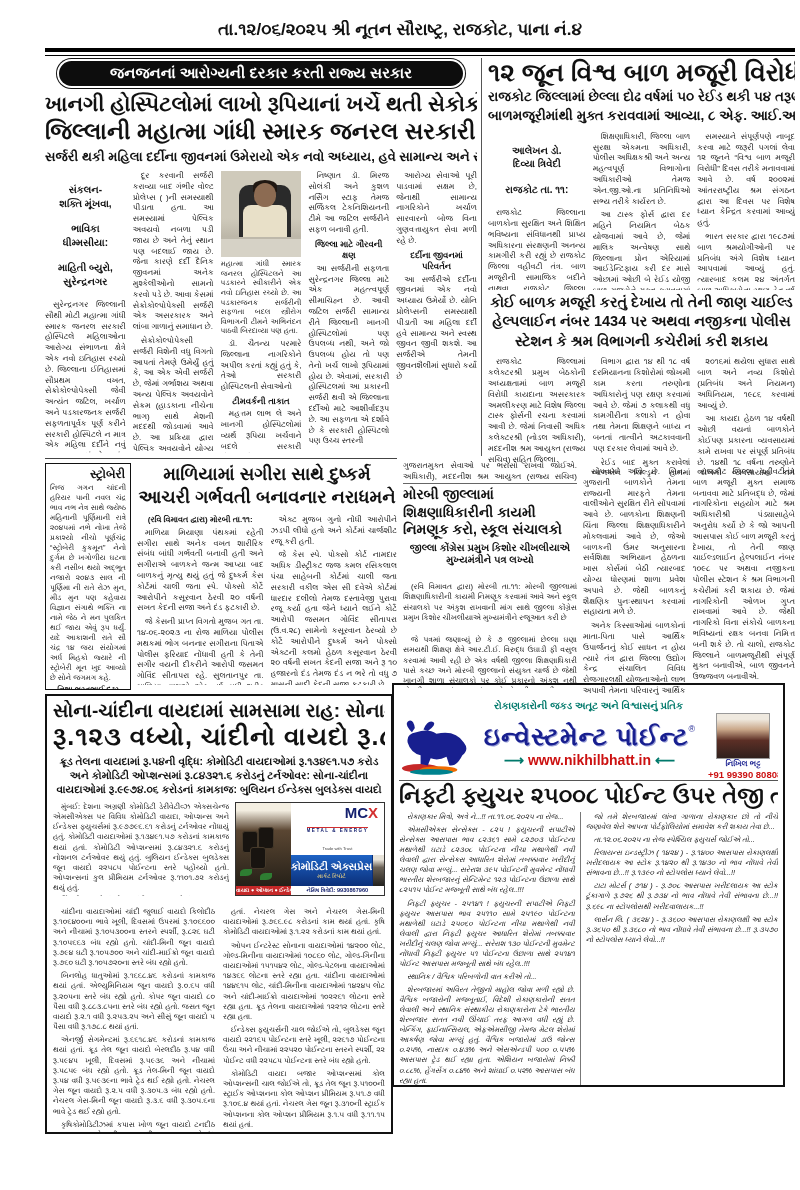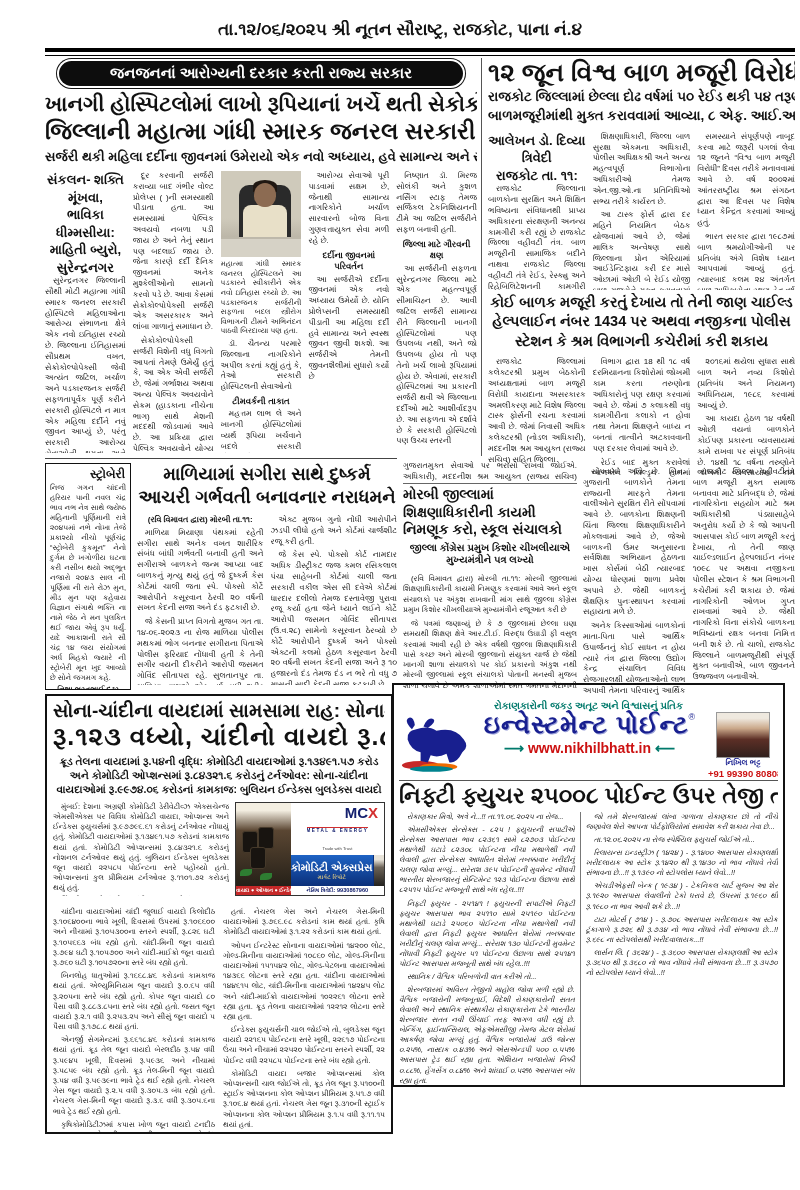--- a/index.html
+++ b/index.html
@@ -19,21 +19,21 @@
   .a1{top:58px;left:45px;width:432px;height:398px;}
   .a1-banner{margin:3px 14px 5px 14px;background:#0d0d0d;color:#fff;border-radius:14px;
              padding:3px 0 4px 0;text-align:center;font-weight:bold;font-size:15px;
              box-shadow:0 0 0 2px #fff,0 0 0 3px #111;}
   .a1-h1{font-size:21px;font-weight:800;line-height:1.25;}
   .a1-h2{font-size:23px;font-weight:800;line-height:1.25;}
   .a1-sub{font-size:13px;font-weight:bold;margin-top:3px;}
   .cols{display:flex;gap:7px;margin-top:6px;}
   .cols .col{flex:1;font-size:8px;line-height:1.35;overflow:hidden;}
   .a1 .cols{height:282px;}
-  .byline p{margin:0;text-align:center;font-weight:bold;font-size:13px;}
+  .byline p{margin:12px;text-align:center;font-weight:bold;font-size:10px;}
   .plist p{margin:0 0 3px 0;text-indent:8px;}
   .chead{margin:2px 0;text-align:center;font-weight:bold;font-size:8.5px;}
   .photo1{height:86px;background:linear-gradient(#cfcabb 55%,#a8a294);position:relative;overflow:hidden;margin-bottom:2px;}
   .ph-chair{position:absolute;left:18px;top:14px;width:52px;height:60px;background:#2a2a2a;border-radius:10px 10px 0 0;}
   .ph-head{position:absolute;left:33px;top:12px;width:22px;height:24px;background:#8c6b52;border-radius:50% 50% 45% 45%;}
   .ph-hair{position:absolute;left:32px;top:9px;width:24px;height:12px;background:#201812;border-radius:50% 50% 0 0;}
   .ph-body{position:absolute;left:22px;top:34px;width:44px;height:36px;background:#e8e0c8;border-radius:8px 8px 0 0;}
   .ph-desk{position:absolute;left:0;bottom:0;width:100%;height:18px;background:#d6d2c6;border-top:2px solid #bdb8aa;}
   .caption{font-size:7.4px;line-height:1.3;margin-bottom:3px;}
 
@@ -60,21 +60,21 @@
   .mal-h{font-size:18px;font-weight:800;line-height:1.3;}
   .mal .cols{height:170px;}
   .dateline2{text-align:center;font-weight:bold;font-size:8px;margin:0 0 2px 0;}
 
   
   .mor{top:461px;left:403px;width:174px;height:229px;}
   .mor-frag{font-size:8px;line-height:1.35;height:22px;overflow:hidden;border-bottom:1px solid #666;margin-bottom:2px;}
   .mor-h{font-size:14px;font-weight:800;line-height:1.25;}
   .mor-sub{font-size:10px;font-weight:bold;margin:2px 0;}
   .mor-body{font-size:7.6px;line-height:1.35;height:118px;overflow:hidden;}
-  .mor-body p{margin:4px 0 2px 0;text-indent:8px;}
+  .mor-body p{margin:12px 0 2px 0;text-indent:8px;}
 
   
   .a2c{top:461px;left:583px;width:212px;height:229px;}
   .a2c .cols{height:229px;}
 
   
   .sona{top:694px;left:45px;width:348px;height:440px;border:2px solid #111;box-sizing:border-box;padding:4px 6px;}
   .sona-h1{font-size:19px;font-weight:800;}
   .sona-h2{font-size:25px;font-weight:800;letter-spacing:1px;}
   .sona-sub{font-size:10.5px;font-weight:bold;line-height:1.35;margin-top:2px;}
@@ -86,32 +86,32 @@
   .barrel{position:absolute;width:14px;height:20px;background:#181410;border-radius:3px;border:1px solid #45392a;}
   .leaf{position:absolute;width:12px;height:7px;background:#2e7d32;border-radius:50% 0 50% 0;}
   .mcx-strip{position:absolute;left:0;bottom:0;width:100%;background:#c62828;color:#fff;font-size:5.4px;font-weight:bold;text-align:center;padding:1px 0;}
   .mcx-right{width:63%;display:flex;flex-direction:column;}
   .mcx-logo{text-align:center;line-height:1;padding-top:2px;}
   .mcx-mc{font-size:15px;font-weight:800;color:#14206e;padding-left:48px;}
   .mcx-x{font-size:15px;font-weight:800;color:#d32f2f;}
   .mcx-metal{font-size:4.6px;letter-spacing:1.5px;color:#14206e;font-weight:bold;border-top:1px solid #d32f2f;display:inline-block;padding-top:1px;}
   .mcx-trade{font-size:4.2px;color:#444;}
   .mcx-band{flex:1;background:linear-gradient(#1e63c4,#0b2f7a);margin-top:2px;display:flex;align-items:center;}
-  .mcx-band-txt{flex:1;text-align:center;color:#fff;}
+  .mcx-band-txt{flex:1;text-align:center;color:#fff;font-family:Liberation Serif, serif;}
   .mcx-title{font-size:10.5px;font-weight:800;}
   .mcx-subtitle{font-size:6px;color:#ffe082;}
   .mcx-man{width:22px;height:100%;background:linear-gradient(#e8e4da 15%,#6b6257 40%,#23211e);border-left:1px solid #0b2f7a;}
   .mcx-contact{font-size:5.6px;color:#14206e;text-align:center;padding:1px 0;font-weight:bold;}
   .sona-cols{display:flex;gap:8px;margin-top:11px;height:238px;}
   .sona-cols .col{flex:1;font-size:7.5px;line-height:1.36;overflow:hidden;}
 
   
   .inv{top:683px;left:392px;width:393px;height:404px;border:2px solid #111;box-sizing:border-box;padding:15px 5px;}
   .inv-tag{font-size:10px;font-weight:bold;color:#00796b;text-align:center;}
-  .inv-row{display:flex;height:68px;}
+  .inv-row{display:flex;align-items:center;height:68px;}
   .inv-bull{width:72px;height:62px;flex:0 0 auto;}
   .inv-mid{flex:1;text-align:center;}
   .inv-logo{font-size:25px;font-weight:800;color:#181f8f;letter-spacing:1px;line-height:1;
             text-shadow:1px 1px 0 #9aa0d8;}
   .inv-reg{font-size:9px;vertical-align:top;color:#181f8f;}
   .inv-site{font-size:14px;font-weight:800;color:#cc1111;margin-top:3px;}
   .arrow{color:#00796b;font-weight:800;}
   .inv-right{width:70px;flex:0 0 auto;text-align:center;}
   .inv-photo{width:52px;height:44px;margin:0 auto;background:linear-gradient(#efe9df 12%,#caa88a 35%,#5c2f26 60%,#30201c);border:1px solid #999;}
   .inv-name{font-size:8px;font-weight:bold;color:#181f8f;}
@@ -168,34 +168,34 @@
         <div class="plist">
             <p>ડૉ. ચૈતન્ય પરમારે જિલ્લાના નાગરિકોને અપીલ કરતાં કહ્યું હતું કે, તેઓ સરકારી હોસ્પિટલની સેવાઓનો</p>
           </div>
         <p class="chead">ટીમવર્કની તાકાત</p>
         <div class="plist">
             <p>મહત્તમ લાભ લે અને ખાનગી હોસ્પિટલોમાં વ્યર્થ રૂપિયા ખર્ચવાને બદલે સરકારી હોસ્પિટલોમાં પ્રાપ્ય આધુનિક સુવિધાઓ સાથેની સેવાઓ વિનામૂલ્યે મેળવી રહે છે.</p>
           </div>
       </div>
       <div class="col just">
         <div class="plist">
+            <p>નિષ્ણાત ડૉ. મિરજ સોલંકી અને કુશળ નર્સિંગ સ્ટાફ તેમજ સર્જિકલ ટેકનિશિયનની ટીમે આ જટિલ સર્જરીને સફળ બનાવી હતી.</p>
+          </div>
+        <p class="chead">જિલ્લા માટે ગૌરવની ક્ષણ</p>
+        <div class="plist">
+            <p>આ સર્જરીની સફળતા સુરેન્દ્રનગર જિલ્લા માટે એક મહત્ત્વપૂર્ણ સીમાચિહ્ન છે. આવી જટિલ સર્જરી સામાન્ય રીતે જિલ્લાની ખાનગી હોસ્પિટલોમાં પણ ઉપલબ્ધ નથી, અને જો ઉપલબ્ધ હોય તો પણ તેનો ખર્ચ લાખો રૂપિયામાં હોય છે. એવામાં, સરકારી હોસ્પિટલમાં આ પ્રકારની સર્જરી થવી એ જિલ્લાના દર્દીઓ માટે આશીર્વાદરૂપ છે. આ સફળતા એ દર્શાવે છે કે સરકારી હોસ્પિટલો પણ ઉચ્ચ સ્તરની</p>
+          </div>
+      </div>
+      <div class="col just">
+        <div class="plist">
             <p>આરોગ્ય સેવાઓ પૂરી પાડવામાં સક્ષમ છે, જેનાથી સામાન્ય નાગરિકોને ખર્ચાળ સારવારનો બોજ વિના ગુણવત્તાયુક્ત સેવા મળી રહે છે.</p>
           </div>
         <p class="chead">દર્દીના જીવનમાં પરિવર્તન</p>
         <div class="plist">
             <p>આ સર્જરીએ દર્દીના જીવનમાં એક નવો અધ્યાય ઉમેર્યો છે. યોનિ પ્રોલેપ્સની સમસ્યાથી પીડાતી આ મહિલા દર્દી હવે સામાન્ય અને સ્વસ્થ જીવન જીવી શકશે. આ સર્જરીએ તેમની જીવનશૈલીમાં સુધારો કર્યો છે</p>
-          </div>
-      </div>
-      <div class="col just">
-        <div class="plist">
-            <p>નિષ્ણાત ડૉ. મિરજ સોલંકી અને કુશળ નર્સિંગ સ્ટાફ તેમજ સર્જિકલ ટેકનિશિયનની ટીમે આ જટિલ સર્જરીને સફળ બનાવી હતી.</p>
-          </div>
-        <p class="chead">જિલ્લા માટે ગૌરવની ક્ષણ</p>
-        <div class="plist">
-            <p>આ સર્જરીની સફળતા સુરેન્દ્રનગર જિલ્લા માટે એક મહત્ત્વપૂર્ણ સીમાચિહ્ન છે. આવી જટિલ સર્જરી સામાન્ય રીતે જિલ્લાની ખાનગી હોસ્પિટલોમાં પણ ઉપલબ્ધ નથી, અને જો ઉપલબ્ધ હોય તો પણ તેનો ખર્ચ લાખો રૂપિયામાં હોય છે. એવામાં, સરકારી હોસ્પિટલમાં આ પ્રકારની સર્જરી થવી એ જિલ્લાના દર્દીઓ માટે આશીર્વાદરૂપ છે. આ સફળતા એ દર્શાવે છે કે સરકારી હોસ્પિટલો પણ ઉચ્ચ સ્તરની</p>
           </div>
       </div>
     </div>
   </div>
 
   <div class="abs vdiv1"></div>
 
   <div class="abs a2">
     <div class="a2-h ctr nw">૧૨ જૂન વિશ્વ બાળ મજૂરી વિરોધી દિવસ</div>
     <div class="a2-sub ctr nw">રાજકોટ જિલ્લામાં છેલ્લા દોઢ વર્ષમાં ૫૦ રેઈડ થકી ૫૪ તરૂણો અને ૧૨ બાળકોને</div>
@@ -225,21 +225,21 @@
     </div>
     <div class="a2-banner clip">કોઈ બાળક મજૂરી કરતું દેખાય તો તેની જાણ ચાઈલ્ડ હેલ્પલાઈન નંબર 1434 પર અથવા નજીકના પોલીસ સ્ટેશન કે શ્રમ વિભાગની કચેરીમાં કરી શકાય</div>
     <div class="cols colsB">
       <div class="col just">
           <div class="plist">
             <p>રાજકોટ જિલ્લામાં કલેક્ટરશ્રી પ્રમુખ બેઠકોની અધ્યક્ષતામાં બાળ મજૂરી વિરોધી કાયદાના અસરકારક અમલીકરણ માટે વિશેષ જિલ્લા ટાસ્ક ફોર્સની રચના કરવામાં આવી છે. જેમાં નિવાસી અધિક કલેક્ટરશ્રી (નોડલ અધિકારી), મદદનીશ શ્રમ આયુક્ત (રાજ્ય સચિવ) સહિત જિલ્લા</p>
           </div>
         </div>
       <div class="col just">
           <div class="plist">
-            <p>વિભાગ દ્વારા 18 થી ૧૮ વર્ષ દરમિયાનના કિશોરોમાં જોખમી કામ કરતા તરુણોના અધિકારોનું પણ રક્ષણ કરવામાં આવે છે. જેમાં ૭ કલાકથી વધુ કામગીરીના કલાકો ન હોવા તથા તેમના શિક્ષણને બાધ્ય ન બનતાં તાત્વીને અટકાવવાની પણ દરકાર લેવામાં આવે છે.</p>
+            <p>વિભાગ દ્વારા ૧૪ થી ૧૮ વર્ષ દરમિયાનના કિશોરોમાં જોખમી કામ કરતા તરુણોના અધિકારોનું પણ રક્ષણ કરવામાં આવે છે. જેમાં ૭ કલાકથી વધુ કામગીરીના કલાકો ન હોવા તથા તેમના શિક્ષણને બાધ્ય ન બનતાં તાત્વીને અટકાવવાની પણ દરકાર લેવામાં આવે છે.</p>
             <p>રેઈડ બાદ મુક્ત કરાવેલાં બાળકોને ચિલ્ડ્રન હોમમાં આશ્રય આપવામાં આવે છે ત્યારબાદ ચાઈલ્ડ વેલ્ફેર કમિટી () દ્વારા જરૂરી તપાસ બાદ તેમને તેમનાં માતા-પિતાને</p>
           </div>
         </div>
       <div class="col just">
           <div class="plist">
             <p>૨૦૧૬માં થયેલા સુધારા સાથે બાળ અને નવ્ય કિશોરો (પ્રતિબંધ અને નિયમન) અધિનિયમ, ૧૯૮૬ કરવામાં આવ્યું છે.</p>
             <p>આ કાયદા હેઠળ ૧૪ વર્ષથી ઓછી વયનાં બાળકોને કોઈપણ પ્રકારના વ્યવસાયમાં કામે રાખવા પર સંપૂર્ણ પ્રતિબંધ છે. ૧૪થી ૧૮ વર્ષના તરુણોને જોખમી વ્યવસાયોમાં કામે રાખવા પર સંપૂર્ણ પ્રતિબંધ છે. આ કાયદાનો ભંગ કરનાર માલિકને રૂ. ૧,૦૦,૦૦૦ સુધીનો દંડ અથવા ૬ માસ સુધીની જેલ અથવા બંને સજાની જોગવાઈ છે.</p>
           </div>
         </div>
     </div>
@@ -394,21 +394,20 @@
             <p>સ્થાનિક / વૈશ્વિક પરિબળોની વાત કરીએ તો...</p>
             <p>શેરબજારમાં અવિરત તેજીનો માહોલ જોવા મળી રહ્યો છે. વૈશ્વિક બજારોની મજબૂતાઈ, વિદેશી રોકાણકારોની સતત લેવાલી અને સ્થાનિક સંસ્થાકીય રોકાણકારોના ટેકે ભારતીય શેરબજાર સતત નવી ઊંચાઈ તરફ આગળ વધી રહ્યું છે. બેન્કિંગ, ફાઈનાન્સિયલ, એફએમસીજી તેમજ મેટલ શેરોમાં આકર્ષણ જોવા મળ્યું હતું. વૈશ્વિક બજારોમાં ડાઉ જોન્સ ૦.૨૫%, નાસ્દાક ૦.૪૩% અને એસએન્ડપી ૫૦૦ ૦.૫૫% આસપાસ ટ્રેડ થઈ રહ્યા હતા. એશિયન બજારોમાં નિક્કી ૦.૮૮%, હેંગસેંગ ૦.૮૪% અને શાંઘાઈ ૦.૫૨% આસપાસ બંધ રહ્યા હતા.</p>
             <p>બજારની ભાવિ ચાલ વિશે જોઈએ તો, આગામી દિવસોમાં નિફ્ટી ફ્યુચર ૨૪૮૦૮ પોઈન્ટ મહત્વના ટેકાને ધ્યાનમાં રાખી ટ્રેડ કરવું હિતાવહ રહેશે. વૈશ્વિક બજારોની ચાલ, ક્રૂડના ભાવ તથા ડોલર સામે રૂપિયાની વધઘટ પર બજારની નજર રહેશે. રોકાણકારોએ દરેક ઉછાળે નફો બુક કરી સાવચેતીભર્યું વલણ અપનાવવું જોઈએ.</p>
           </div>
         </div>
       <div class="col inv-c2 just">
           <div class="plist">
             <p>જો તમે શેરબજારમાં લાંબા ગાળાના રોકાણકાર છો તો નીચે જણાવેલ શેરો આપના પોર્ટફોલિયોમાં સમાવેશ કરી શકાય તેવા છે...</p>
             <p>તા.૧૨.૦૬.૨૦૨૫ ના રોજ સ્પેશ્યિલ ફ્યુચર્સ જોઈએ તો...</p>
             <p>રિલાયન્સ ઇન્ડસ્ટ્રીઝ ( ૧૪૨૪ ) - રૂ.૧૪૦૦ આસપાસ રોકાણલક્ષી ખરીદલાયક આ સ્ટોક રૂ.૧૪૨૦ થી રૂ.૧૪૩૦ નો ભાવ નોંધાવે તેવી સંભાવના છે...!! રૂ.૧૩૯૦ નો સ્ટોપલોસ ધ્યાને લેવો...!!</p>
-            <p>એચડીએફસી બેન્ક ( ૧૯૩૪ ) - ટેકનિકલ ચાર્ટ મુજબ આ શેર રૂ.૧૯૨૦ આસપાસ લેવાલીનો ટેકો ધરાવે છે, ઉપરમાં રૂ.૧૯૬૦ થી રૂ.૧૯૮૦ ના ભાવ આવી શકે છે...!!</p>
             <p>ટાટા મોટર્સ ( ૭૧૪ ) - રૂ.૭૦૮ આસપાસ ખરીદલાયક આ સ્ટોક ટૂંકાગાળે રૂ.૭૨૬ થી રૂ.૭૩૪ નો ભાવ નોંધાવે તેવી સંભાવના છે...!! રૂ.૬૯૮ ના સ્ટોપલોસથી ખરીદવાલાયક...!!</p>
             <p>લાર્સન લિ. ( ૩૬૨૪ ) - રૂ.૩૬૦૦ આસપાસ રોકાણલક્ષી આ સ્ટોક રૂ.૩૬૫૦ થી રૂ.૩૬૮૦ નો ભાવ નોંધાવે તેવી સંભાવના છે...!! રૂ.૩૫૭૦ નો સ્ટોપલોસ ધ્યાને લેવો...!!</p>
           </div>
         </div>
     </div>
     <div class="inv-note">
       <span>લેખક સેબી રજીસ્ટર્ડ રીસર્ચ એનાલીસ્ટ અને</span><br><span>ઈન્વેસ્ટમેન્ટ પોઈન્ટ ના પ્રોપરાઈટર છે</span>
     </div>
     <div class="inv-bar nw">ખાસ નોંધ : - ડિસ્ક્લેમર / પોલીસી / શરતો www.nikhilbhatt.in ને આધીન..!!</div>
   </div>

